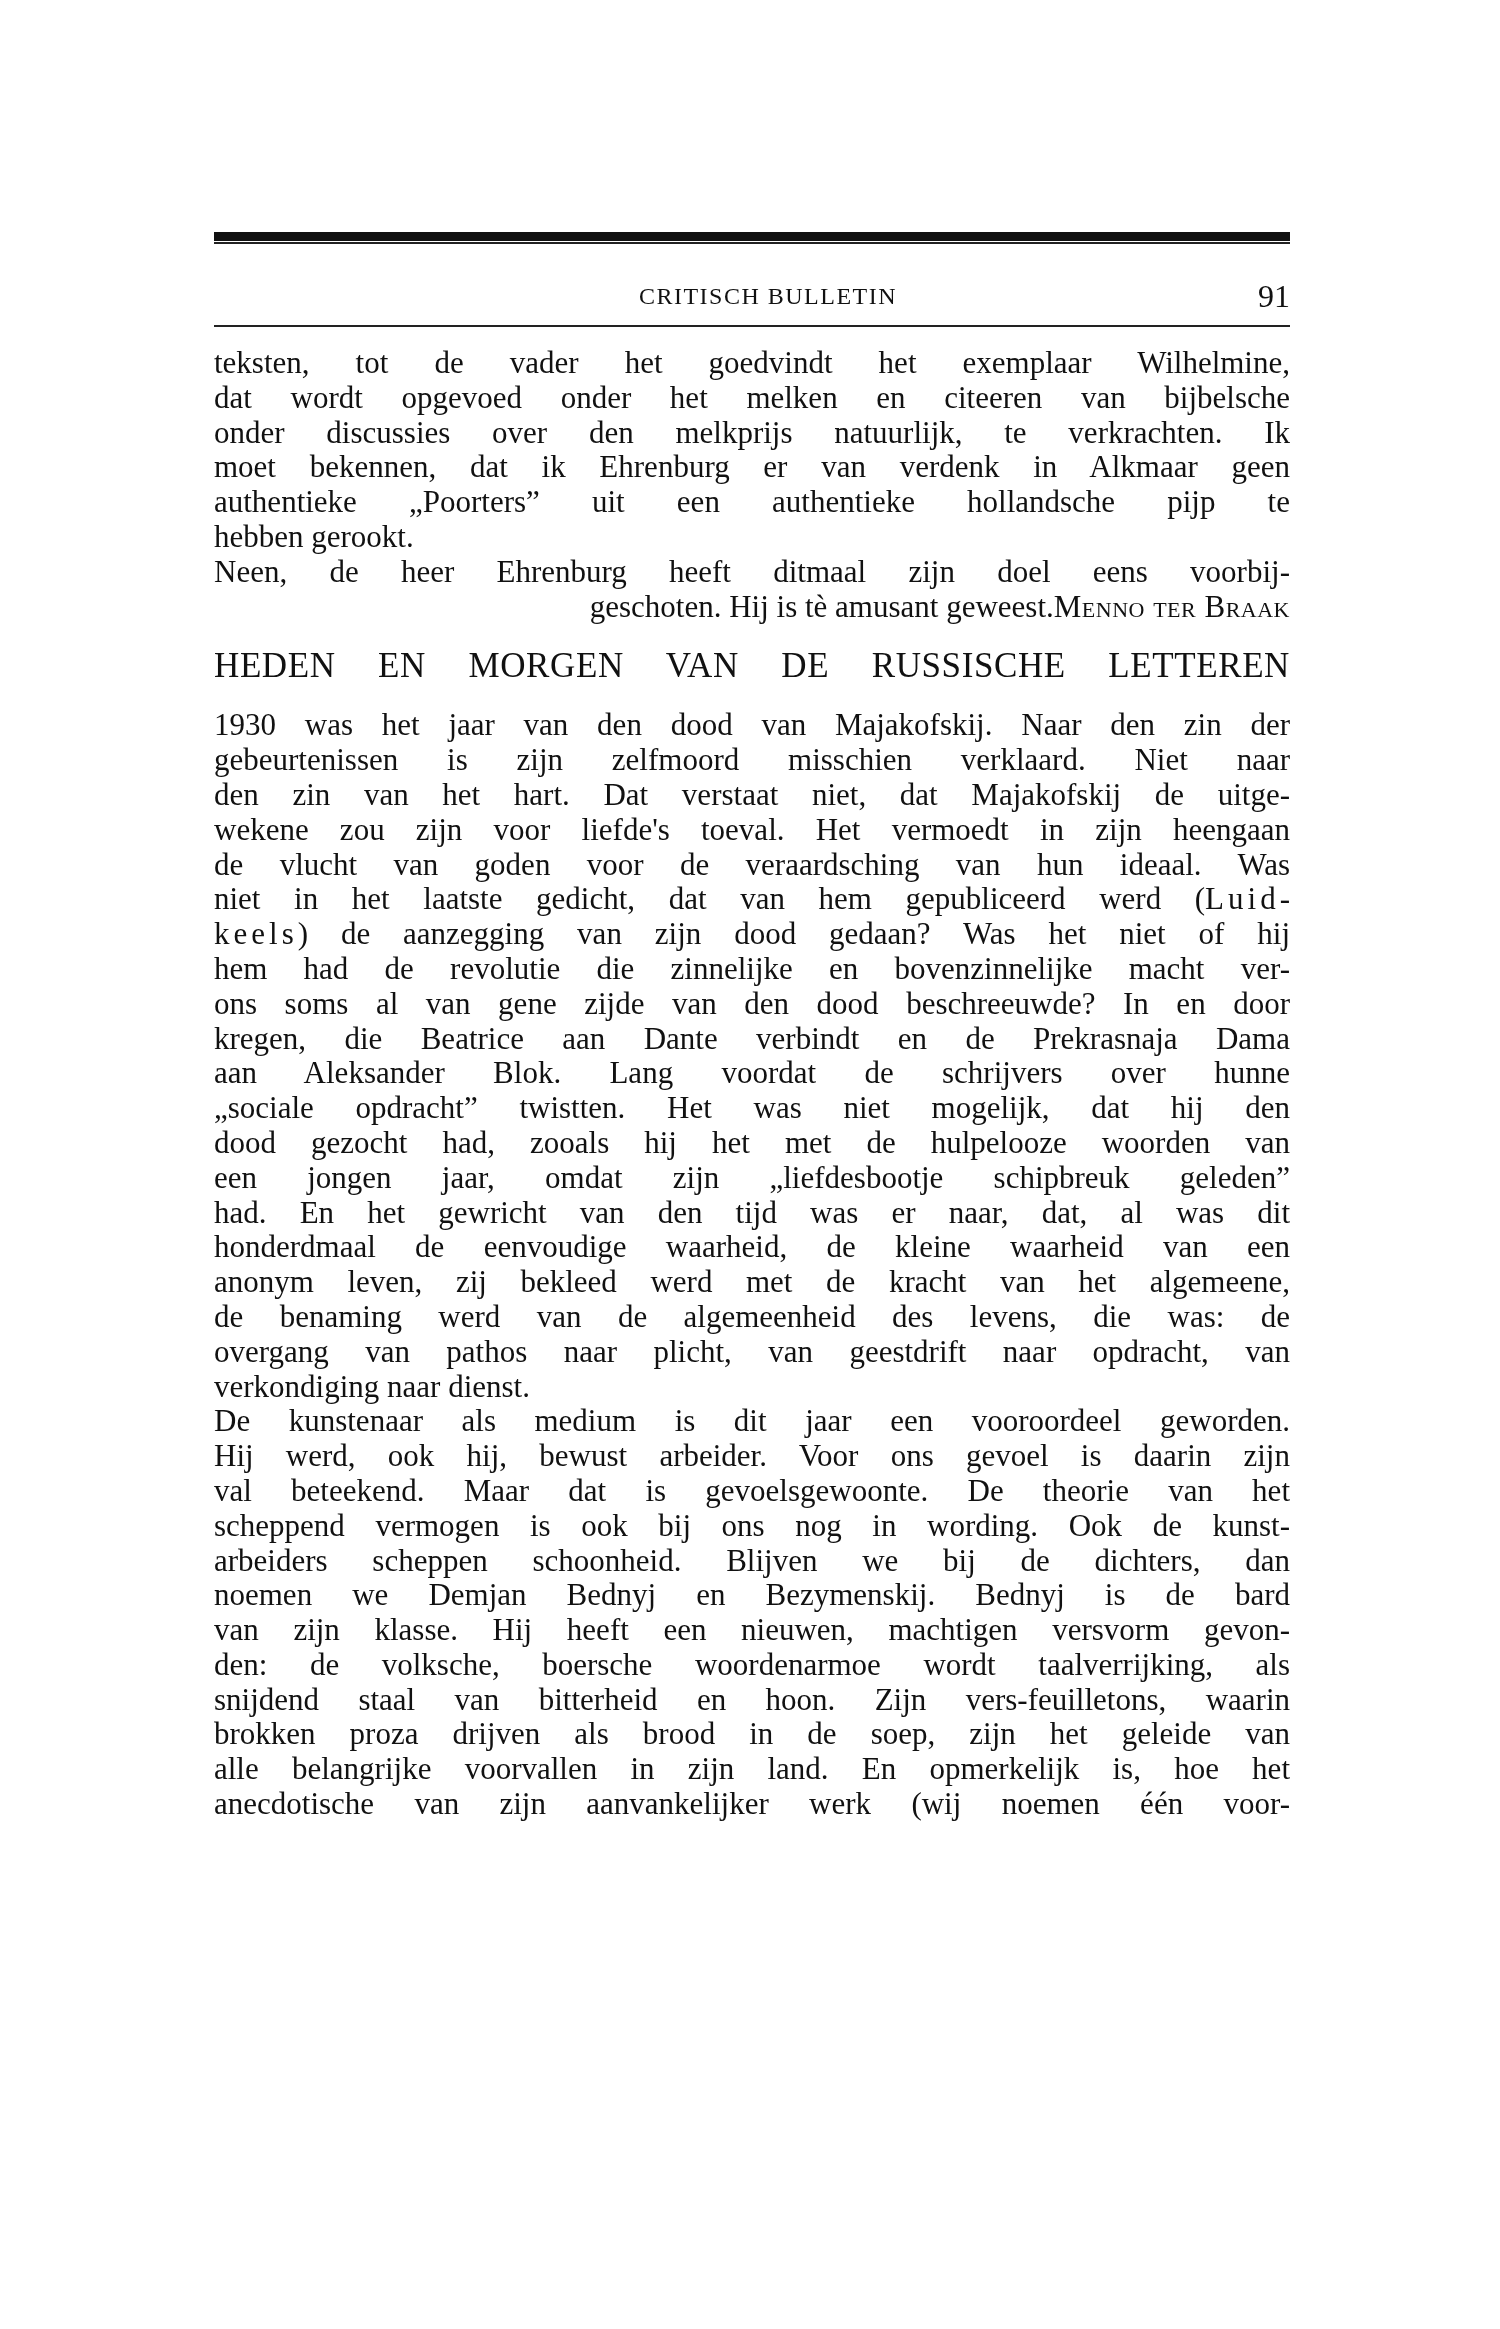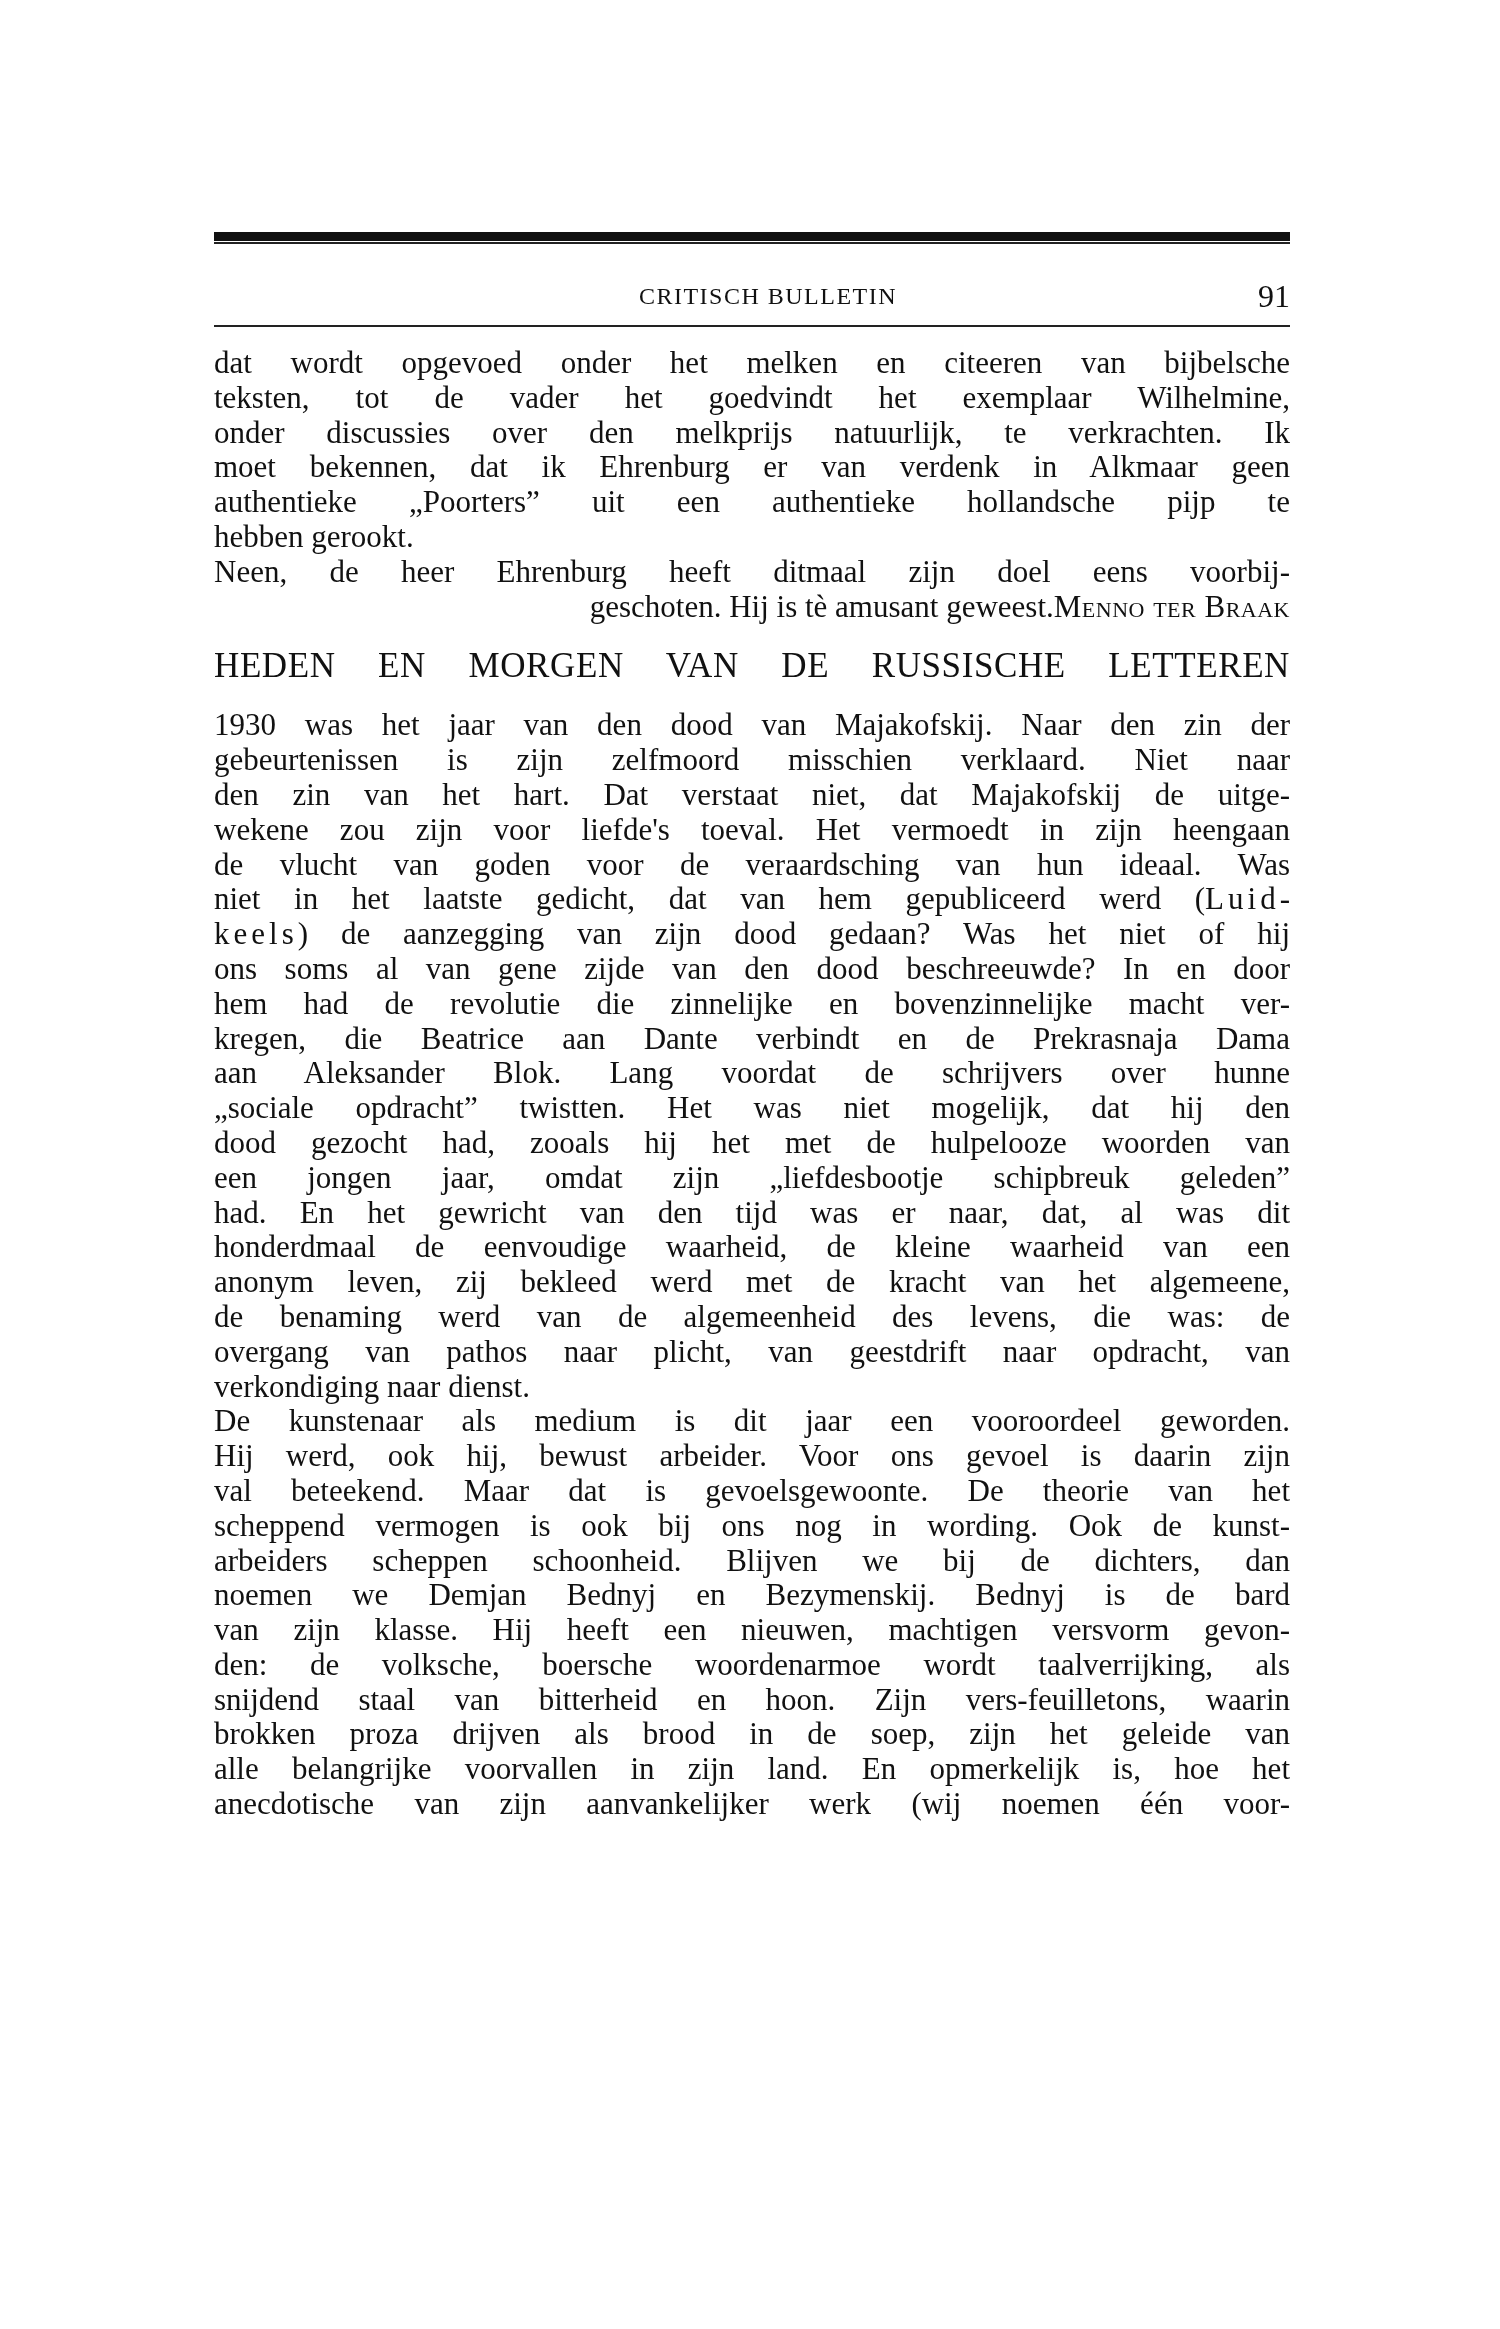--- a/index.html
+++ b/index.html
@@ -26,22 +26,22 @@
   <div class="rule-thick"></div>
   <div class="rule-thick2"></div>
   <div class="running-head">
     <span class="running-title">CRITISCH BULLETIN</span>
     <span class="page-number">91</span>
   </div>
   <div class="rule-thin"></div>
 
   <div class="body">
     <div>
+      <span class="line">teksten, tot de vader het goedvindt het exemplaar Wilhelmine,</span>
       <span class="line">dat wordt opgevoed onder het melken en citeeren van bijbelsche</span>
-      <span class="line">teksten, tot de vader het goedvindt het exemplaar Wilhelmine,</span>
       <span class="line">onder discussies over den melkprijs natuurlijk, te verkrachten. Ik</span>
       <span class="line">moet bekennen, dat ik Ehrenburg er van verdenk in Alkmaar geen</span>
       <span class="line">authentieke „Poorters” uit een authentieke hollandsche pijp te</span>
       <span class="line last">hebben gerookt.</span>
       <span class="line">Neen, de heer Ehrenburg heeft ditmaal zijn doel eens voorbij-</span>
       <div class="sig-line">
         <span>geschoten. Hij is tè amusant geweest.</span>
         <span class="signature">Menno ter Braak</span>
       </div>
     </div>
@@ -49,22 +49,22 @@
     <span class="section-title">HEDEN EN MORGEN VAN DE RUSSISCHE LETTEREN</span>
 
     <div>
       <span class="line">1930 was het jaar van den dood van Majakofskij. Naar den zin der</span>
       <span class="line">gebeurtenissen is zijn zelfmoord misschien verklaard. Niet naar</span>
       <span class="line">den zin van het hart. Dat verstaat niet, dat Majakofskij de uitge-</span>
       <span class="line">wekene zou zijn voor liefde's toeval. Het vermoedt in zijn heengaan</span>
       <span class="line">de vlucht van goden voor de veraardsching van hun ideaal. Was</span>
       <span class="line">niet in het laatste gedicht, dat van hem gepubliceerd werd (<span class="spaced">Luid</span>-</span>
       <span class="line"><span class="spaced">keels</span>) de aanzegging van zijn dood gedaan? Was het niet of hij</span>
+      <span class="line">hem had de revolutie die zinnelijke en bovenzinnelijke macht ver-</span>
       <span class="line">ons soms al van gene zijde van den dood beschreeuwde? In en door</span>
-      <span class="line">hem had de revolutie die zinnelijke en bovenzinnelijke macht ver-</span>
       <span class="line">kregen, die Beatrice aan Dante verbindt en de Prekrasnaja Dama</span>
       <span class="line">aan Aleksander Blok. Lang voordat de schrijvers over hunne</span>
       <span class="line">„sociale opdracht” twistten. Het was niet mogelijk, dat hij den</span>
       <span class="line">dood gezocht had, zooals hij het met de hulpelooze woorden van</span>
       <span class="line">een jongen jaar, omdat zijn „liefdesbootje schipbreuk geleden”</span>
       <span class="line">had. En het gewricht van den tijd was er naar, dat, al was dit</span>
       <span class="line">honderdmaal de eenvoudige waarheid, de kleine waarheid van een</span>
       <span class="line">anonym leven, zij bekleed werd met de kracht van het algemeene,</span>
       <span class="line">de benaming werd van de algemeenheid des levens, die was: de</span>
       <span class="line">overgang van pathos naar plicht, van geestdrift naar opdracht, van</span>

